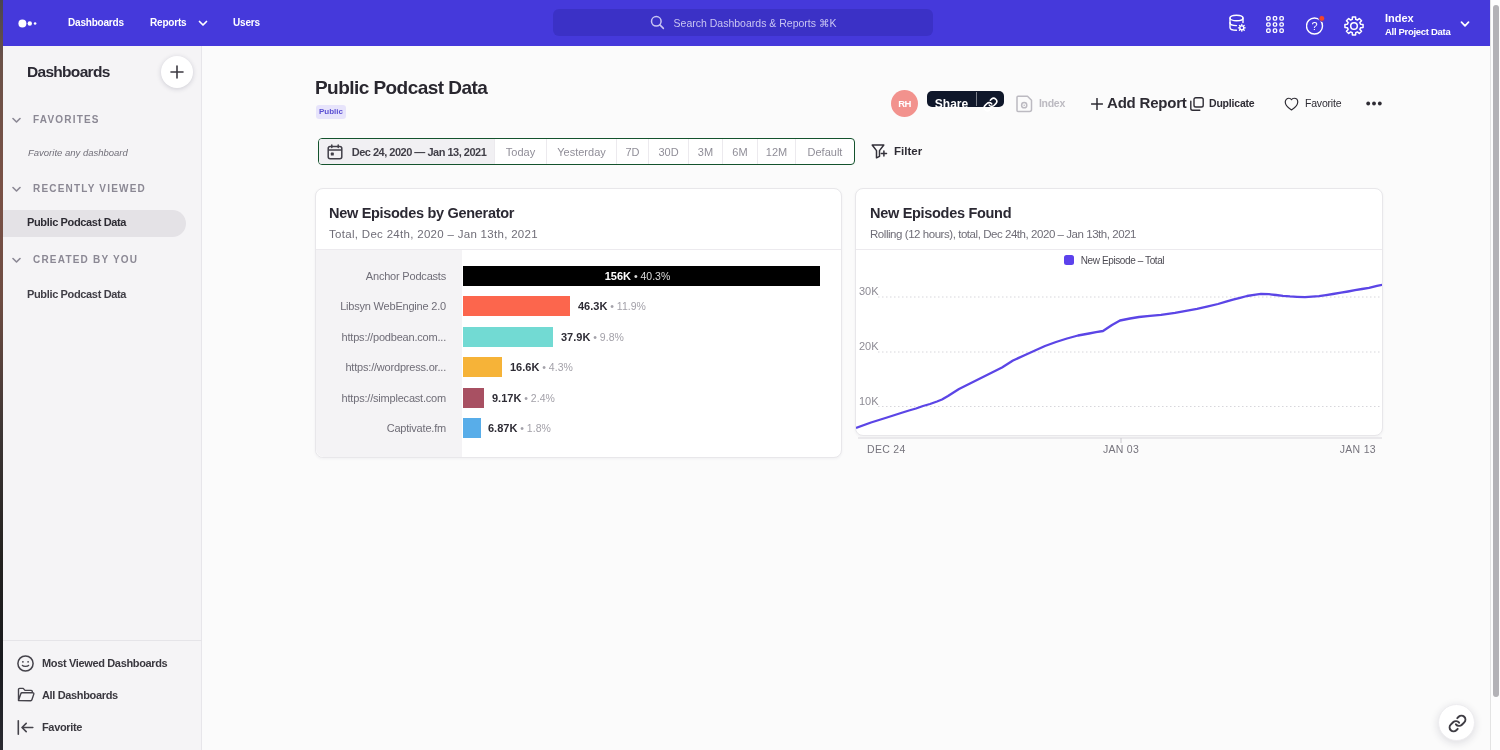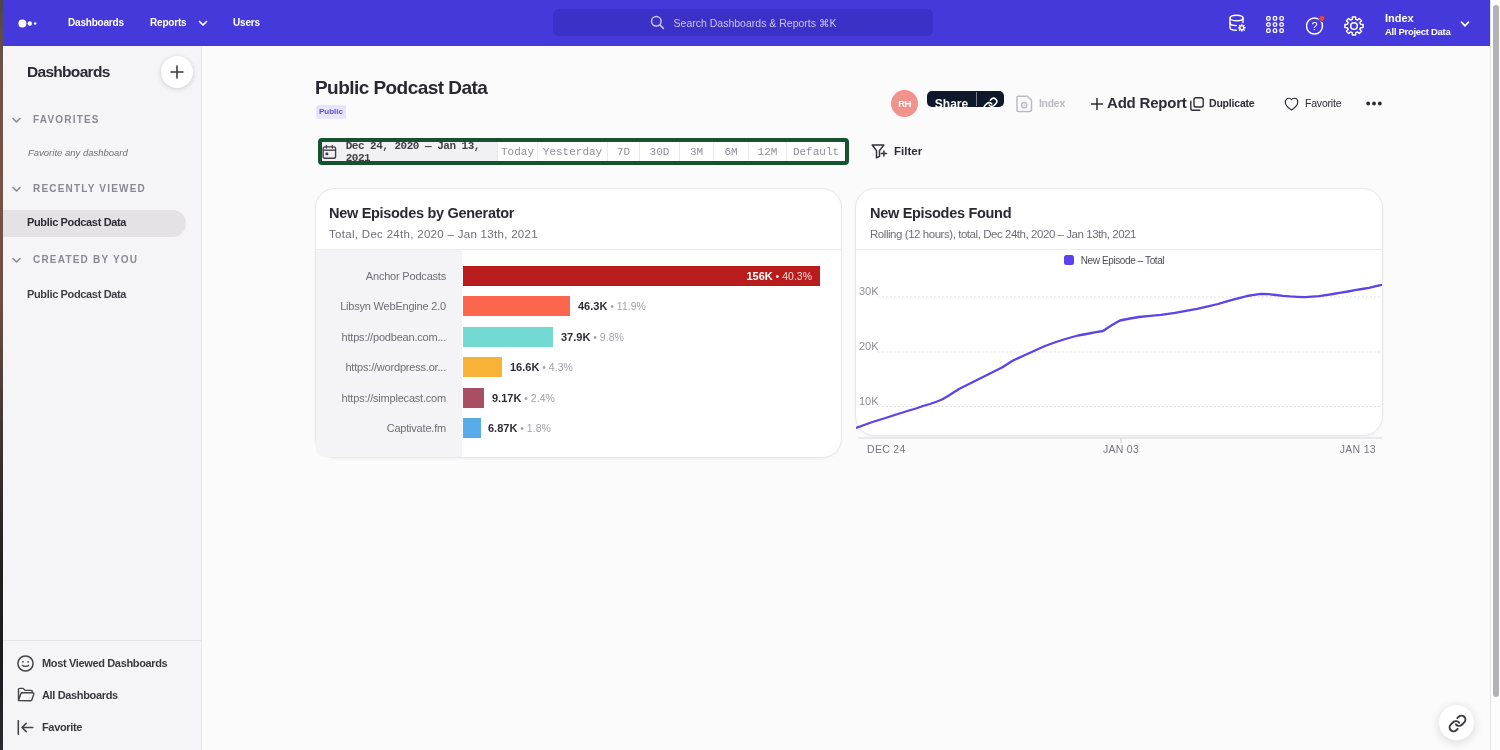--- a/index.html
+++ b/index.html
@@ -21,28 +21,28 @@
 
 #side { position:absolute; left:0; top:46px; width:202px; height:704px;
   background:#f5f4f6; border-right:1px solid #e7e6ea; }
 .sechead { position:absolute; left:33px; font-size:10px; font-weight:700;
   letter-spacing:1.2px; color:#8b8894; }
 .sechev { position:absolute; left:12px; width:9px; height:9px; }
 .sideitem { position:absolute; left:27px; font-size:11px; font-weight:700; letter-spacing:-0.35px; color:#403e46; white-space:nowrap; }
 
 
 #main { position:absolute; left:202px; top:46px; width:1288px; height:704px; }
-.card { position:absolute; background:#fff; border:1px solid #e8e7ea; border-radius:20px;
+.card { position:absolute; background:#fff; border:1px solid #e8e7ea; border-radius:8px;
   box-shadow:0 1px 3px rgba(40,35,70,.05); }
 .ctitle { font-size:14.5px; font-weight:700; color:#2b2933; letter-spacing:-0.3px; }
 .csub { font-size:11.5px; color:#6f6d77; }
 
 
 #datebar { position:absolute; left:116px; top:92px; height:27px; display:flex;
-  border:4px solid #14532d; border-radius:4px; background:#fff; overflow:hidden;font-family:Liberation Mono, monospace; }
+  border:1px solid #14532d; border-radius:4px; background:#fff; overflow:hidden; }
 #datebar .seg { height:100%; display:flex; align-items:center; justify-content:center;
   border-right:1px solid #eceaee; color:#908e98; font-size:11px; }
 #datebar .seg:last-child { border-right:none; }
 
 
 .bar { position:absolute; height:20px; }
 .blabel { position:absolute; width:131px; text-align:right; font-size:11px; letter-spacing:-0.2px;
   color:#6f6d77; line-height:20px; white-space:nowrap; }
 .bval { position:absolute; font-size:11px; line-height:20px; white-space:nowrap; }
 .bval b { color:#2e2c35; font-weight:700; }
@@ -203,21 +203,21 @@
   <div id="datebar">
     <div class="seg" style="background:#f1f0f3;color:#413f48;font-weight:700;font-size:11px;letter-spacing:-0.5px;width:176px">
       <svg width="16" height="16" viewBox="0 0 16 16" style="margin-right:9px">
         <rect x="1.2" y="2.4" width="13.6" height="12.4" rx="2" stroke="#413f48" stroke-width="1.5" fill="none"></rect>
         <path d="M1.2 6 H14.8" stroke="#413f48" stroke-width="1.5"></path>
         <path d="M4.8 1 V3.6 M11.2 1 V3.6" stroke="#413f48" stroke-width="1.5" stroke-linecap="round"></path>
         <rect x="3.8" y="8.6" width="3" height="3" rx="0.6" fill="#413f48"></rect>
       </svg>
       Dec 24, 2020 — Jan 13, 2021
     </div>
-    <div class="seg" style="width:40px">Today</div>
+    <div class="seg" style="width:52px">Today</div>
     <div class="seg" style="width:70px">Yesterday</div>
     <div class="seg" style="width:32px">7D</div>
     <div class="seg" style="width:40px">30D</div>
     <div class="seg" style="width:34px">3M</div>
     <div class="seg" style="width:35px">6M</div>
     <div class="seg" style="width:38px">12M</div>
     <div class="seg" style="width:58px">Default</div>
   </div>
   <svg class="abs" style="left:669px;top:97.5px" width="17" height="15" viewBox="0 0 17 15">
     <path d="M1.2 1 H12.8 L8.5 6.6 V12.3 L5.5 13.8 V6.6 L1.2 1 Z" stroke="#33313a" stroke-width="1.5" fill="none" stroke-linejoin="round"></path>
@@ -254,21 +254,21 @@
         <polyline fill="none" stroke="#5b45e6" stroke-width="2.3" stroke-linejoin="round" points="0,179 15,173.5 31,168.5 45,164 53,161.5 60,159.5 67,157 74,155 81,152.5 86,150.5 92,147 103,140 114,134.5 125,129 136,123.5 146,118.5 157,111.5 168,106.5 179,101.5 189,97 200,93 211,89.5 222,86.5 233,84.5 240,83.2 247,82 256,76 264,71.5 274,69.5 283,68 294,66.8 305,65.8 319,63.8 330,61.8 341,59.8 352,57.4 362,55 370,52.6 377,50.6 384,48.8 391,47 398,45.8 405,44.8 413,45.2 420,46 427,46.8 434,47.4 441,47.8 449,48.2 456,47.7 463,47.2 470,46.1 477,45 485,43.7 492,42.5 499,41.2 506,40 513,38.8 521,36.8 528,35.5"></polyline>
       </svg>
       <div style="position:absolute;left:-5px;top:6px;width:526px;text-align:center;font-size:10px;letter-spacing:-0.4px;color:#4d4b54">
         <span style="display:inline-block;width:10px;height:10px;background:#5c42ec;border-radius:2.5px;margin-right:7px;vertical-align:-1px"></span>New Episode – Total
       </div>
     </div>
   </div>
 </div>
 
 <div class="blabel" style="left:315px;top:265.5px">Anchor Podcasts</div>
-<div class="bar" style="left:463px;top:265.5px;width:357px;background:#b91c1c;color:#fff;font-size:11px;line-height:20px;text-align:right;padding-right:8px"><b style="font-weight:700">156K</b><span style="opacity:.85;font-size:10.5px"> • 40.3%</span></div>
+<div class="bar" style="left:463px;top:265.5px;width:357px;background:#000000;color:#fff;font-size:11px;line-height:20px;text-align:center;padding-right:8px"><b style="font-weight:700">156K</b><span style="opacity:.85;font-size:10.5px"> • 40.3%</span></div>
 
 <div class="blabel" style="left:315px;top:296px">Libsyn WebEngine 2.0</div>
 <div class="bar" style="left:463px;top:296px;width:107px;background:#fc664d"></div>
 <div class="bval" style="left:578px;top:296px"><b>46.3K</b><span> • 11.9%</span></div>
 
 <div class="blabel" style="left:315px;top:326.6px">https://podbean.com...</div>
 <div class="bar" style="left:463px;top:326.6px;width:90px;background:#72dad3"></div>
 <div class="bval" style="left:561px;top:326.6px"><b>37.9K</b><span> • 9.8%</span></div>
 
 <div class="blabel" style="left:315px;top:357.2px">https://wordpress.or...</div>

